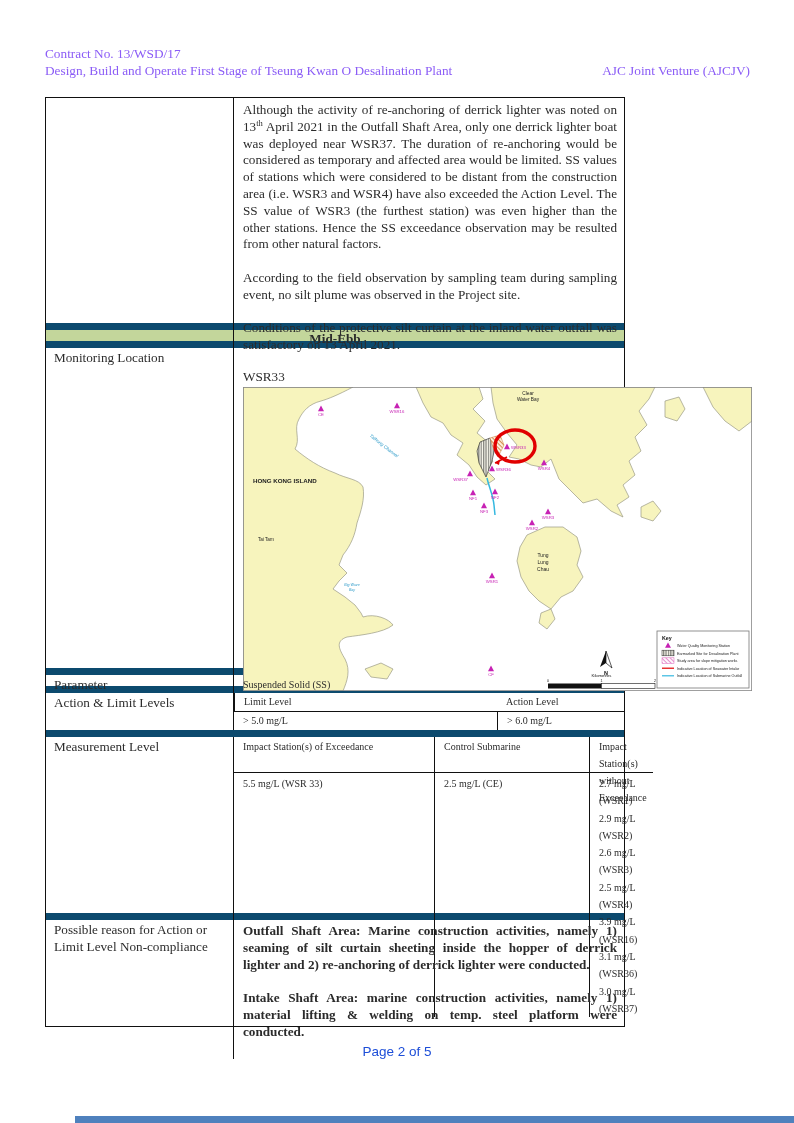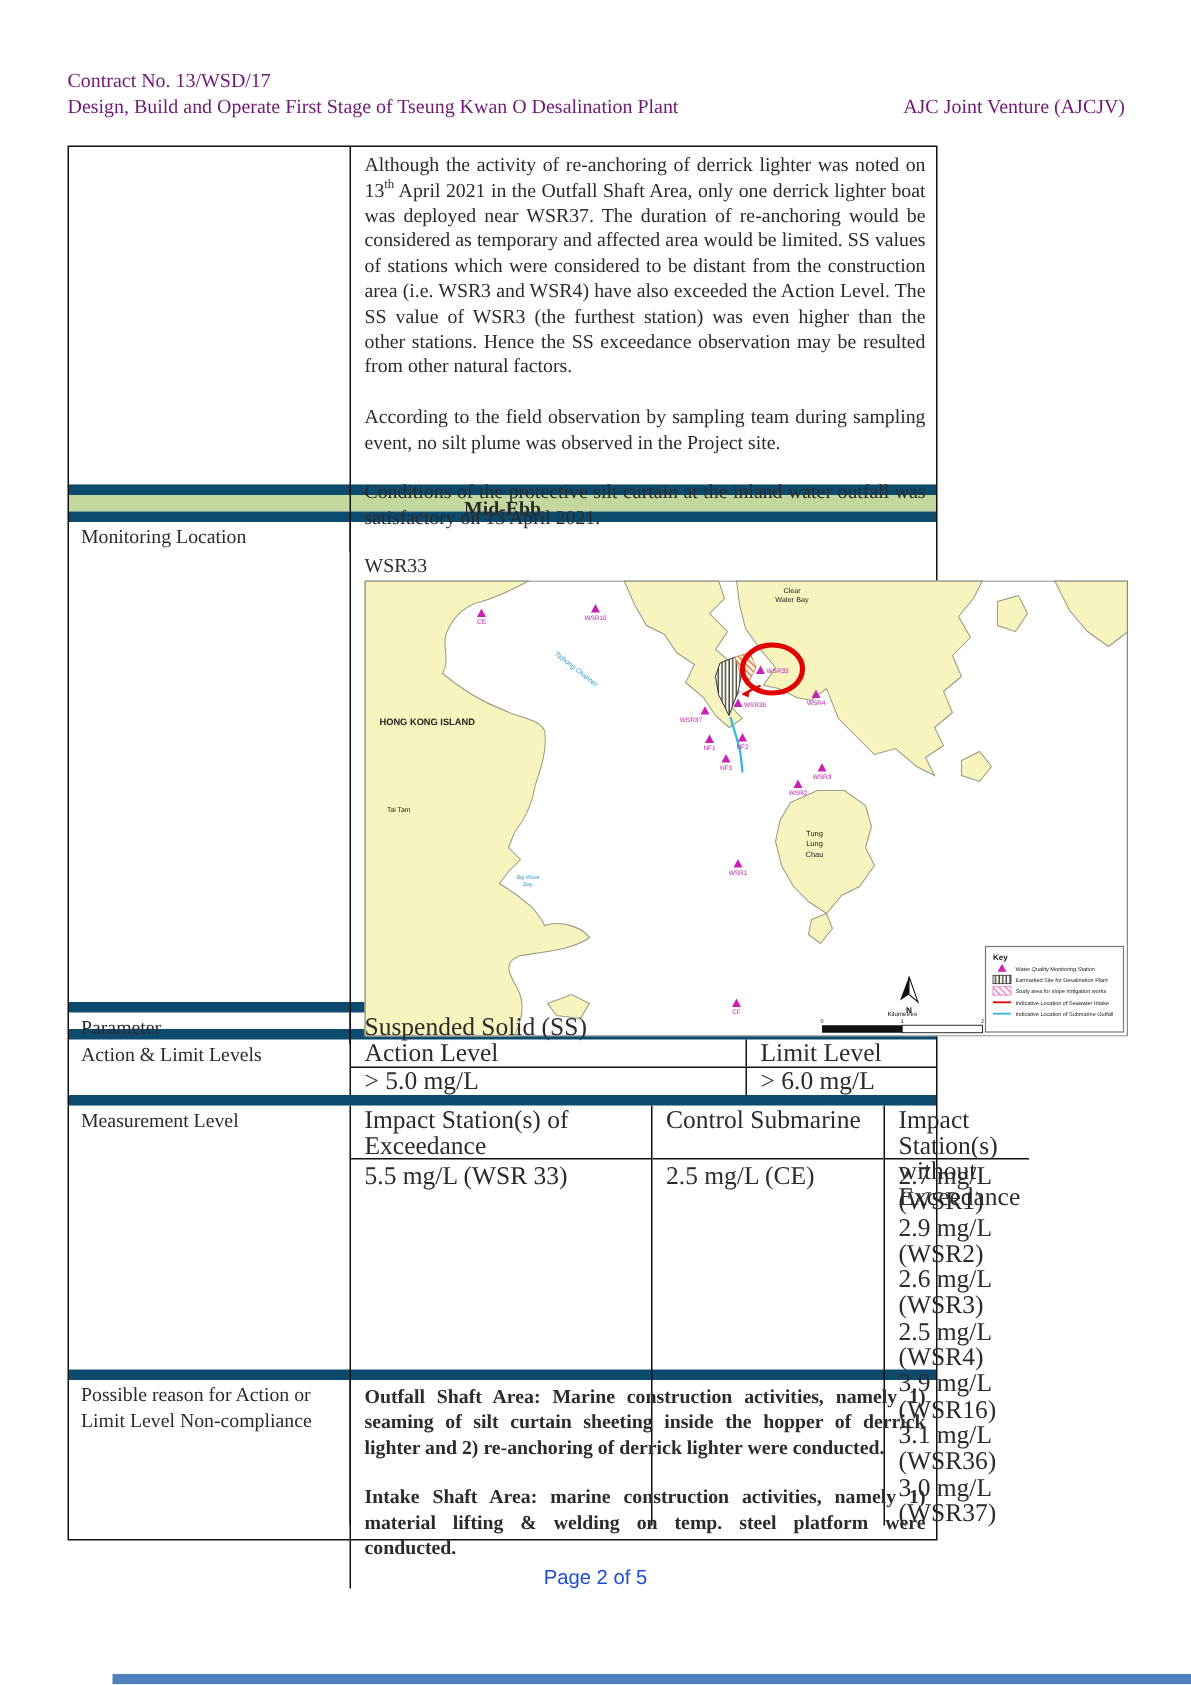--- a/index.html
+++ b/index.html
@@ -2,41 +2,41 @@
 <html><head>
 <meta charset="utf-8">
 <style>
   * { margin:0; padding:0; box-sizing:border-box; }
   html,body { background:#fff; }
   .page {
     position:relative; width:794px; height:1123px; background:#fff;
     font-family:"Liberation Serif", serif; color:#2b2b2b; overflow:hidden;
   }
   
-  .hdr { position:absolute; left:45px; top:46px; width:705px; font-size:13.3px; line-height:16.5px; color:#701a75; }
+  .hdr { position:absolute; left:45px; top:46px; width:705px; font-size:13.3px; line-height:16.5px; color:#8b5cf6; }
   .hdr-l2 { display:flex; justify-content:space-between; }
   
   .tbl { position:absolute; left:45px; top:97px; width:580px; border:1.6px solid #111; background:#fff; }
   .row { display:grid; grid-template-columns:188px 1fr; border-top:7px solid #0c4a6e; }
   .row:first-child { border-top:none; }
   .lab { border-right:1px solid #111; padding:2px 6px 2px 8px; font-size:13.2px; line-height:16.5px; }
   .cell { padding:2px 7px 2px 9px; font-size:13.2px; line-height:16.8px; }
   .r1 { height:225px; }
   .r1 .cell { text-align:justify; padding-top:4px; }
   .r1 .cell p { margin-bottom:16.8px; }
   .r1 .cell p:last-child { margin-bottom:12px; }
   sup { font-size:8.5px; vertical-align:super; line-height:0; }
   .r2 { height:18px; background:#c3d69b; }
   .r2 .full { grid-column:1 / span 2; text-align:center; font-weight:bold; font-size:13.2px; line-height:17px; }
   .r3 { height:327px; }
   .r3 .cell { padding:19px 0 0 0; }
   .wsr-val { padding:1px 6px 1px 9px; font-size:13.2px; line-height:17px; }
   .map-wrap { margin-left:9px; margin-top:1px; }
   .r4 { height:18px; }
-  .r4 .cell, .r5 .alc, .mlh, .mlv { font-size:17px; }
+  .r4 .cell, .r5 .alc, .mlh, .mlv { font-size:10px; }
   .r5 .alr { display:block; }
   .alr-row { display:grid; grid-template-columns:263px 1fr; height:18px; }
   .alr-row.b2 { border-top:1px solid #111; height:19px; }
   .alc { padding:0 6px 0 9px; line-height:17.5px; }
   .alc.rt { border-left:1px solid #111; }
   .r6 { height:183px; }
   .ml { display:grid; grid-template-columns:201px 155px 1fr; }
   .mlc { border-right:1px solid #111; }
   .mlc:last-child { border-right:none; }
   .mlh { height:36px; border-bottom:1px solid #111; padding:1px 6px 0 9px; line-height:17px; }
@@ -194,22 +194,22 @@
 
     <div class="row r4">
       <div class="lab">Parameter</div>
       <div class="cell">Suspended Solid (SS)</div>
     </div>
 
     <div class="row r5">
       <div class="lab">Action &amp; Limit Levels</div>
       <div class="alr">
         <div class="alr-row">
+          <div class="alc rt">Limit Level</div>
           <div class="alc">Action Level</div>
-          <div class="alc rt">Limit Level</div>
         </div>
         <div class="alr-row b2">
           <div class="alc">&gt; 5.0 mg/L</div>
           <div class="alc rt">&gt; 6.0 mg/L</div>
         </div>
       </div>
     </div>
 
     <div class="row r6">
       <div class="lab">Measurement Level</div>

